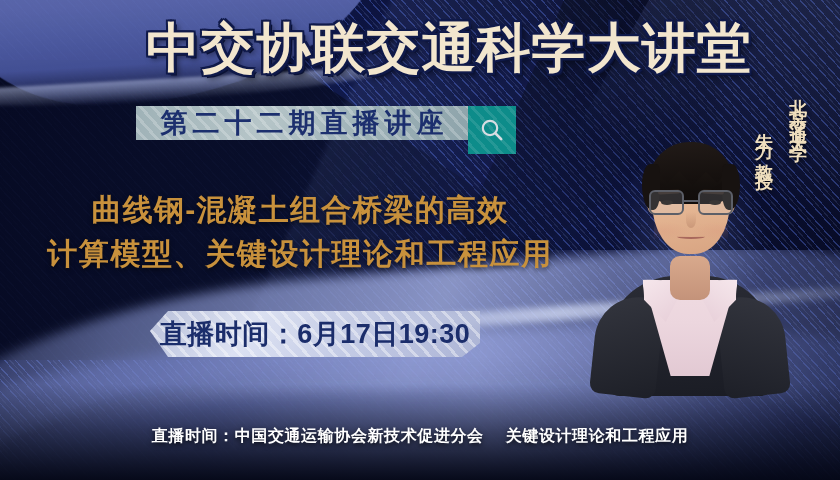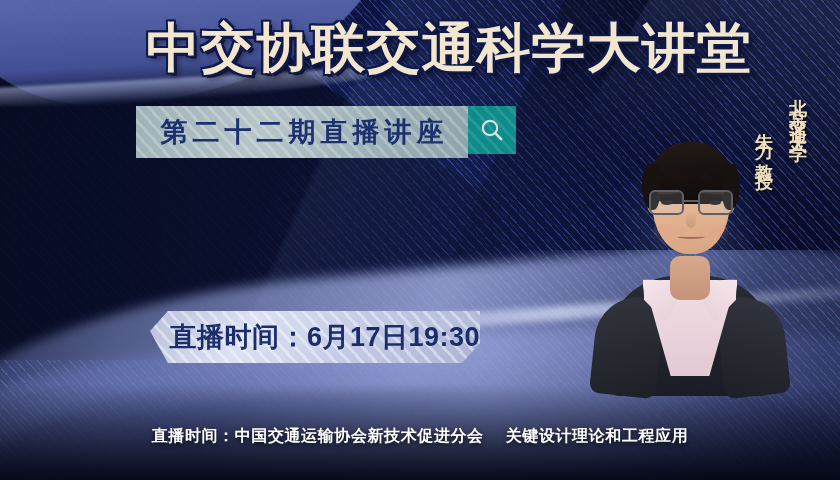--- a/index.html
+++ b/index.html
@@ -138,21 +138,21 @@
     text-shadow:
        2px 0 0 #101a4a, -2px 0 0 #101a4a, 0 2px 0 #101a4a, 0 -2px 0 #101a4a,
        2px 2px 0 #101a4a, -2px 2px 0 #101a4a, 2px -2px 0 #101a4a, -2px -2px 0 #101a4a,
        3px 3px 0 #0b1234, 4px 4px 6px rgba(0,0,0,.55);
     white-space:nowrap;
   }
 
   
   .subbar{
     position:absolute;left:136px;top:106px;
-    width:332px;height:52px;
+    width:332px;height:34px;
     background:linear-gradient(100deg,#9fb2b7 0%, #b6c5c8 38%, #9cb0b6 72%, #8ea4ab 100%);
     display:flex;align-items:center;justify-content:center;
     overflow:hidden;
   }
   .subbar::after{
     content:"";position:absolute;inset:0;
     background-image:repeating-linear-gradient(48deg,
       rgba(255,255,255,0) 0px, rgba(255,255,255,0) 6px,
       rgba(255,255,255,.22) 6px, rgba(255,255,255,.22) 9px);
     pointer-events:none;
@@ -187,24 +187,24 @@
     letter-spacing:1.2px;
     color:#c8913c;
     text-shadow:0 2px 5px rgba(0,0,0,.55);
   }
   .topic .l1{display:block;}
   .topic .l2{display:block;letter-spacing:1.6px;}
 
   
   .timebar{
     position:absolute;left:150px;top:311px;
-    width:330px;height:52px;
+    width:330px;height:46px;
     background:linear-gradient(120deg,rgba(196,203,226,.90) 0%, rgba(226,231,246,.95) 30%, rgba(200,207,231,.92) 62%, rgba(176,184,214,.88) 100%);
     clip-path:polygon(18px 0, 100% 0, 100% 32px, calc(100% - 18px) 100%, 18px 100%, 0 20px);
-    display:flex;align-items:center;justify-content:flex-end;
+    display:flex;align-items:center;justify-content:center;
     box-shadow:0 3px 12px rgba(0,0,0,.45);
     overflow:hidden;
   }
   .timebar::after{
     content:"";position:absolute;inset:0;
     background-image:repeating-linear-gradient(48deg,
       rgba(255,255,255,0) 0px, rgba(255,255,255,0) 7px,
       rgba(255,255,255,.40) 7px, rgba(255,255,255,.40) 10px);
   }
   .timebar-text{
@@ -352,20 +352,24 @@
   <div class="subbar">
     <span class="subbar-text">第二十二期直播讲座</span>
   </div>
   <div class="searchbox">
     <svg width="26" height="26" viewBox="0 0 26 26">
       <circle cx="11" cy="11" r="7.2" fill="none" stroke="#d7dde2" stroke-width="2.2"></circle>
       <line x1="16.4" y1="16.4" x2="22.2" y2="22.2" stroke="#d7dde2" stroke-width="2.6" stroke-linecap="round"></line>
     </svg>
   </div>
 
+  <div class="topic">
+    <span class="l1">曲线钢-混凝土组合桥梁的高效</span>
+    <span class="l2">计算模型、关键设计理论和工程应用</span>
+  </div>
 
   <div class="timebar">
     <span class="timebar-text">直播时间：6月17日19:30</span>
   </div>
 
   <div class="portrait">
     <div class="p-glow"></div>
     <div class="p-torso"></div>
     <div class="p-torso-l"></div>
     <div class="p-torso-r"></div>

